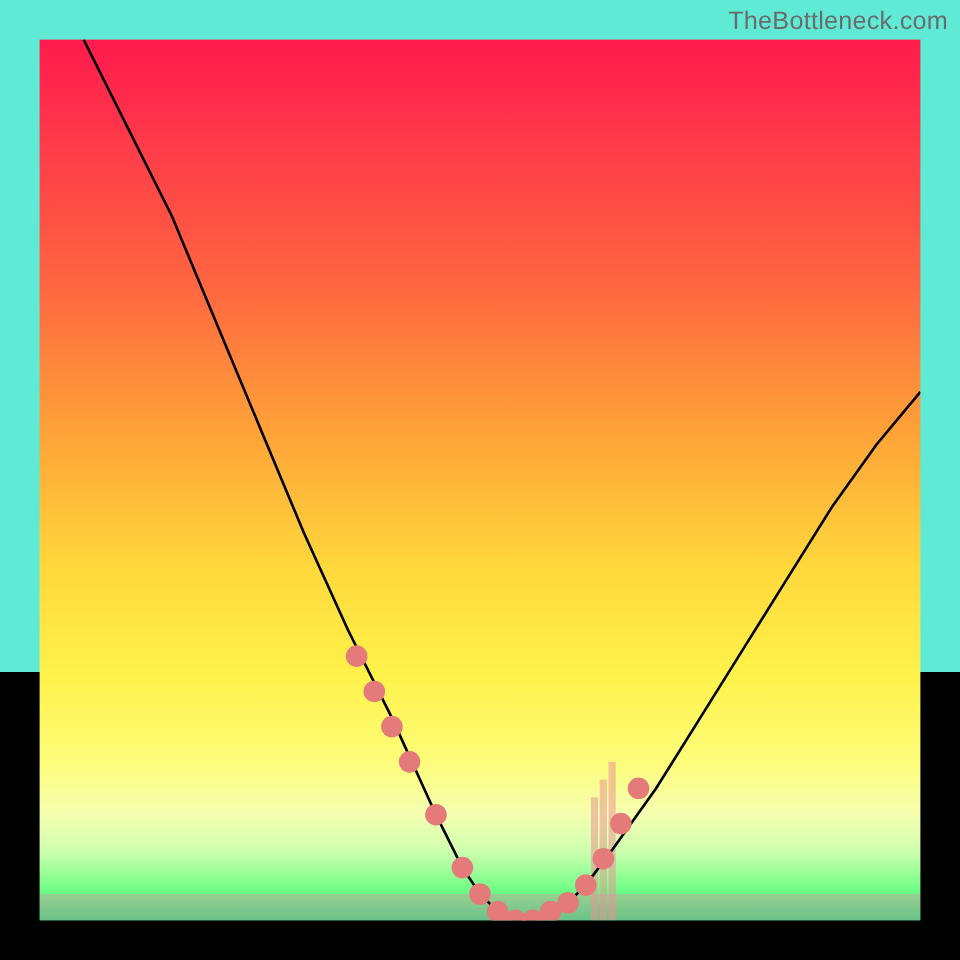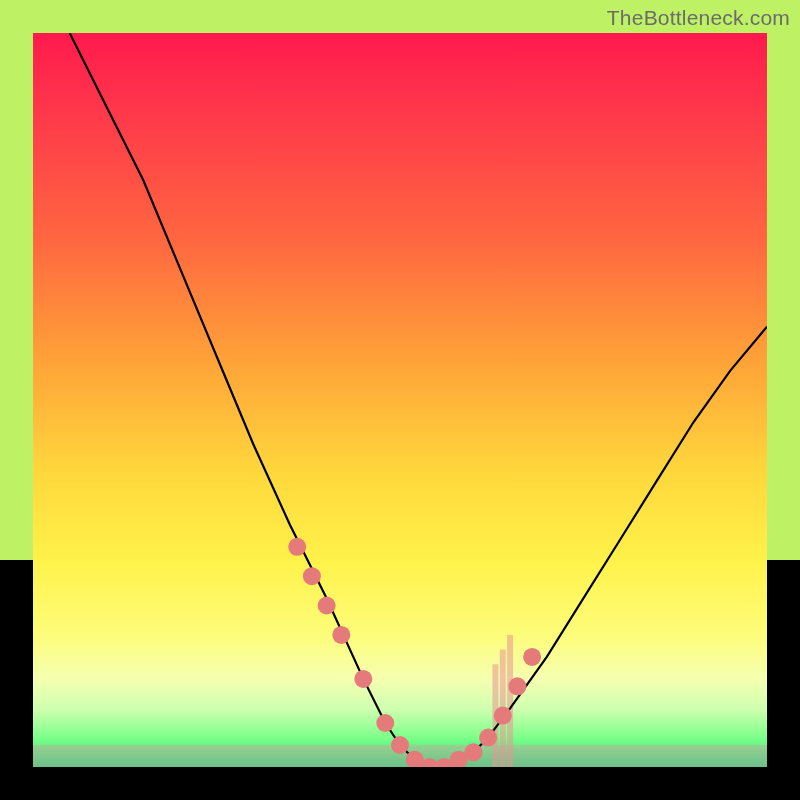--- a/index.html
+++ b/index.html
@@ -9,21 +9,21 @@
     height: 800px;
     overflow: hidden;
     background: #000;
     font-family: Arial, Helvetica, sans-serif;
   }
   .frame {
     position: absolute;
     left: 0; top: 0;
     width: 800px;
     height: 560px;
-    background: #bef264;
+    background: #5eead4;
   }
   .plot {
     position: absolute;
     left: 33px;
     top: 33px;
     width: 734px;
     height: 734px;
     
     background: linear-gradient(
       to bottom,

